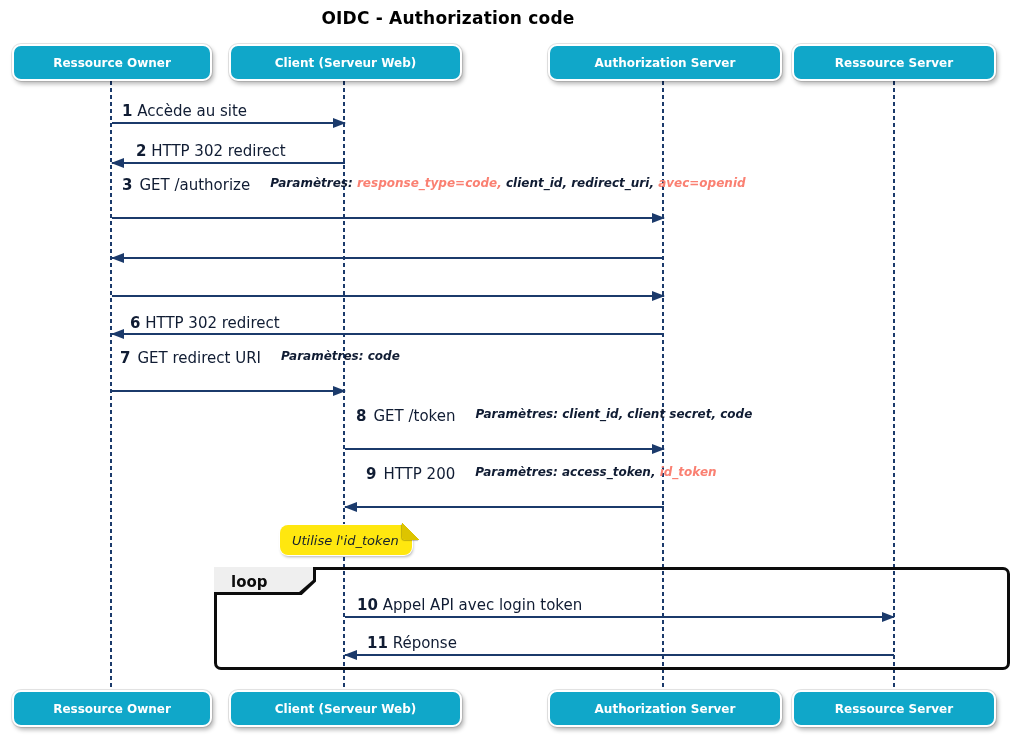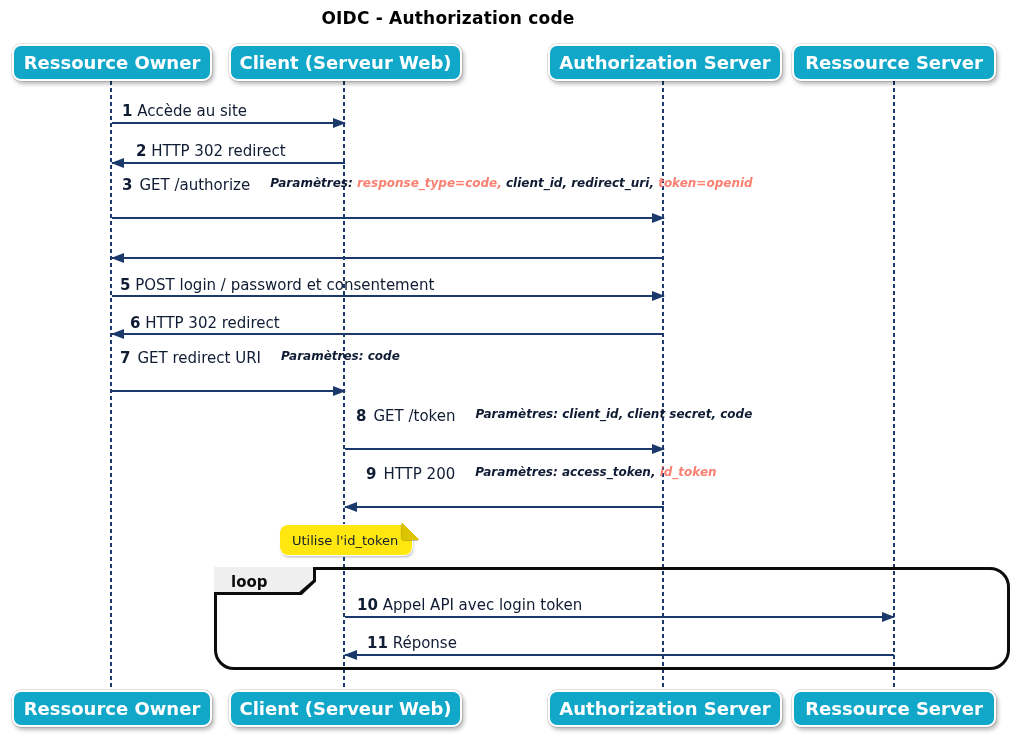--- a/index.html
+++ b/index.html
@@ -15,21 +15,21 @@
 
   .title{position:absolute;left:0;top:8px;width:896px;text-align:center;
          font-size:17px;font-weight:bold;color:#000;letter-spacing:.2px;}
 
   .lifeline{position:absolute;top:81px;height:609px;width:2px;
     background:repeating-linear-gradient(to bottom,var(--line) 0 4px,transparent 4px 7px);}
 
   .pbox{position:absolute;height:37px;background:var(--cyan);
         border:2px solid #fff;border-radius:9px;
         box-shadow:0 0 0 1px rgba(0,0,0,.10), 2px 3px 4px rgba(0,0,0,.28);
-        color:#fff;font-weight:bold;font-size:18px;text-align:center;
+        color:#fff;font-weight:bold;font-size:12px;text-align:center;
         display:flex;align-items:center;justify-content:center;white-space:nowrap;}
 
   .mlabel{position:absolute;font-size:15px;color:var(--text);white-space:nowrap;line-height:18px;}
   .mlabel b{font-weight:bold;}
   .mrow{display:flex;align-items:center;gap:7px;}
   .mcol{display:flex;flex-direction:row;gap:16px;}
   .params{font-size:12px;line-height:15px;font-style:italic;font-weight:bold;
           color:var(--text);margin-left:4px;white-space:nowrap;}
   .hl{color:var(--salmon);}
 
@@ -38,27 +38,27 @@
           border-top:5px solid transparent;border-bottom:5px solid transparent;
           border-left:13px solid var(--line);}
   .head-l{position:absolute;left:-1px;top:-4px;width:0;height:0;
           border-top:5px solid transparent;border-bottom:5px solid transparent;
           border-right:13px solid var(--line);}
 
   .note{position:absolute;left:280px;top:525px;width:132px;height:30px;
         background:var(--noteyellow);border-radius:8px;
         box-shadow:0 0 0 1px #fff,1px 2px 3px rgba(0,0,0,.3);
         font-size:13px;color:#15202e;display:flex;align-items:center;
-        padding-left:12px;white-space:nowrap;}
+        padding-left:12px;white-space:nowrap;font-style:italic;}
   .fold{position:absolute;width:17px;height:17px;right:-7px;top:-2px;
         background:linear-gradient(to bottom left,#ffffff 49%,#ddc400 50%);
         border-bottom-left-radius:4px;box-shadow:-1px 1px 1px rgba(0,0,0,.25);}
 
   .loopbox{position:absolute;left:214px;top:567px;width:796px;height:103px;
-           border:3px solid #0c0c0c;border-radius:20px;background:transparent;}
+           border:3px solid #0c0c0c;border-radius:7px;background:transparent;}
   .looptab{position:absolute;left:-3px;top:-3px;width:102px;height:28px;
            background:#0c0c0c;
            clip-path:polygon(0 0,100% 0,100% 52%,86% 100%,0 100%);}
   .looptab-in{position:absolute;left:0;top:0;width:99px;height:25px;
            background:#efefef;
            clip-path:polygon(0 0,100% 0,100% 52%,86% 100%,0 100%);}
   .looplabel{position:absolute;left:14px;top:3px;font-size:15px;font-weight:bold;color:#0c0c0c;}
 </style>
 </head>
 <body>
@@ -88,34 +88,31 @@
     <b>2</b> <span>HTTP 302 redirect</span>
   </div>
   <div class="aline" style="left:112px;top:162px;width:233px">
       <i class="head-l"></i>
     </div>
 
   <div class="mlabel mrow" style="left:122px;top:176px">
     <b>3</b>
     <div class="mcol">
       <div>GET /authorize</div>
-      <div class="params"><span>Paramètres: </span><span class="hl">response_type=code,</span><span> client_id, redirect_uri, </span><span class="hl">token=openid</span></div>
+      <div class="params"><span>Paramètres: </span><span class="hl">response_type=code,</span><span> client_id, redirect_uri, </span><span class="hl">avec=openid</span></div>
     </div>
   </div>
   <div class="aline" style="left:112px;top:217px;width:552px">
       <i class="head-r"></i>
     </div>
 
   <div class="aline" style="left:112px;top:257px;width:552px">
       <i class="head-l"></i>
     </div>
 
-  <div class="mlabel" style="left:120px;top:276px">
-    <b>5</b> <span>POST login / password et consentement</span>
-  </div>
   <div class="aline" style="left:112px;top:295px;width:552px">
       <i class="head-r"></i>
     </div>
 
   <div class="mlabel" style="left:130px;top:314px">
     <b>6</b> <span>HTTP 302 redirect</span>
   </div>
   <div class="aline" style="left:112px;top:333px;width:552px">
       <i class="head-l"></i>
     </div>

